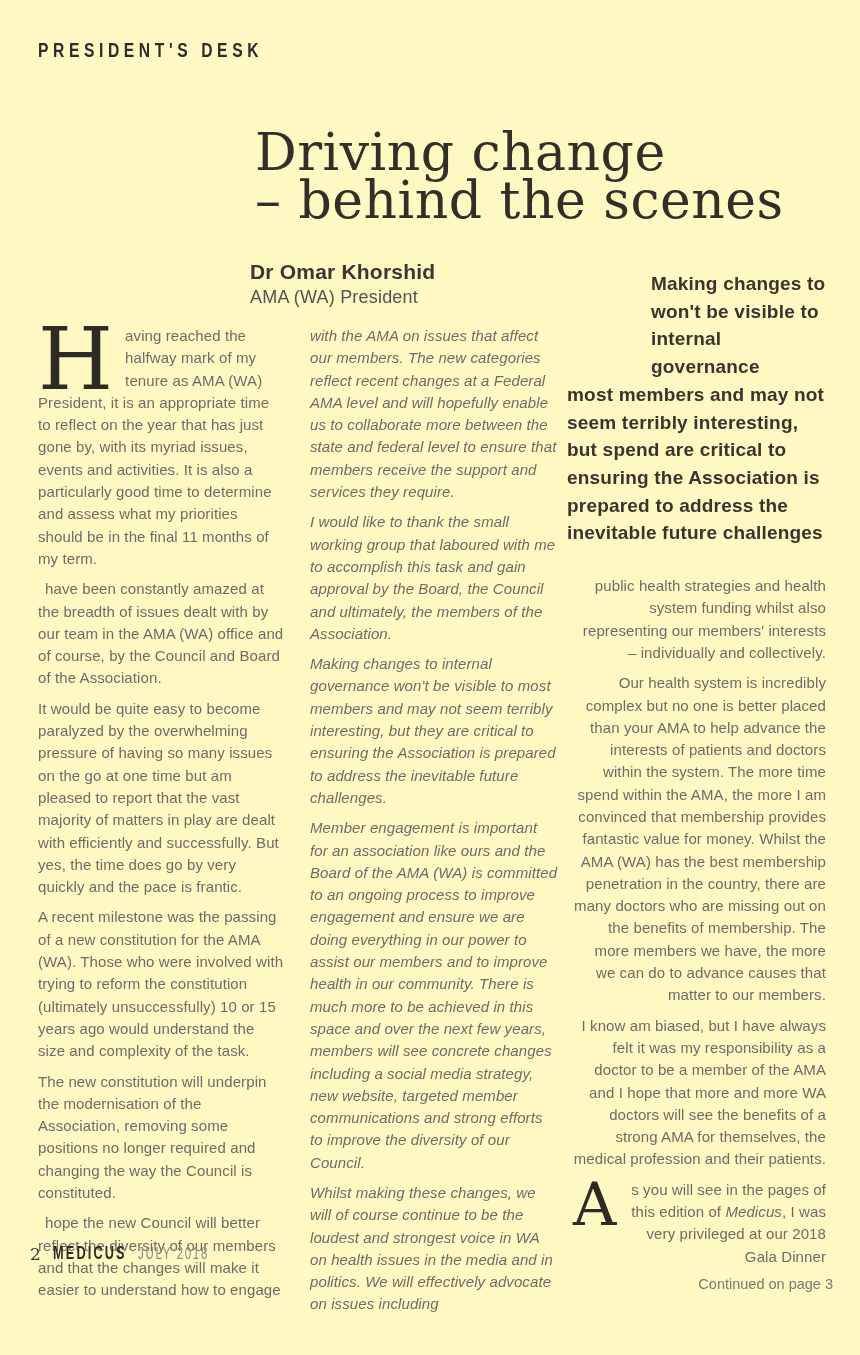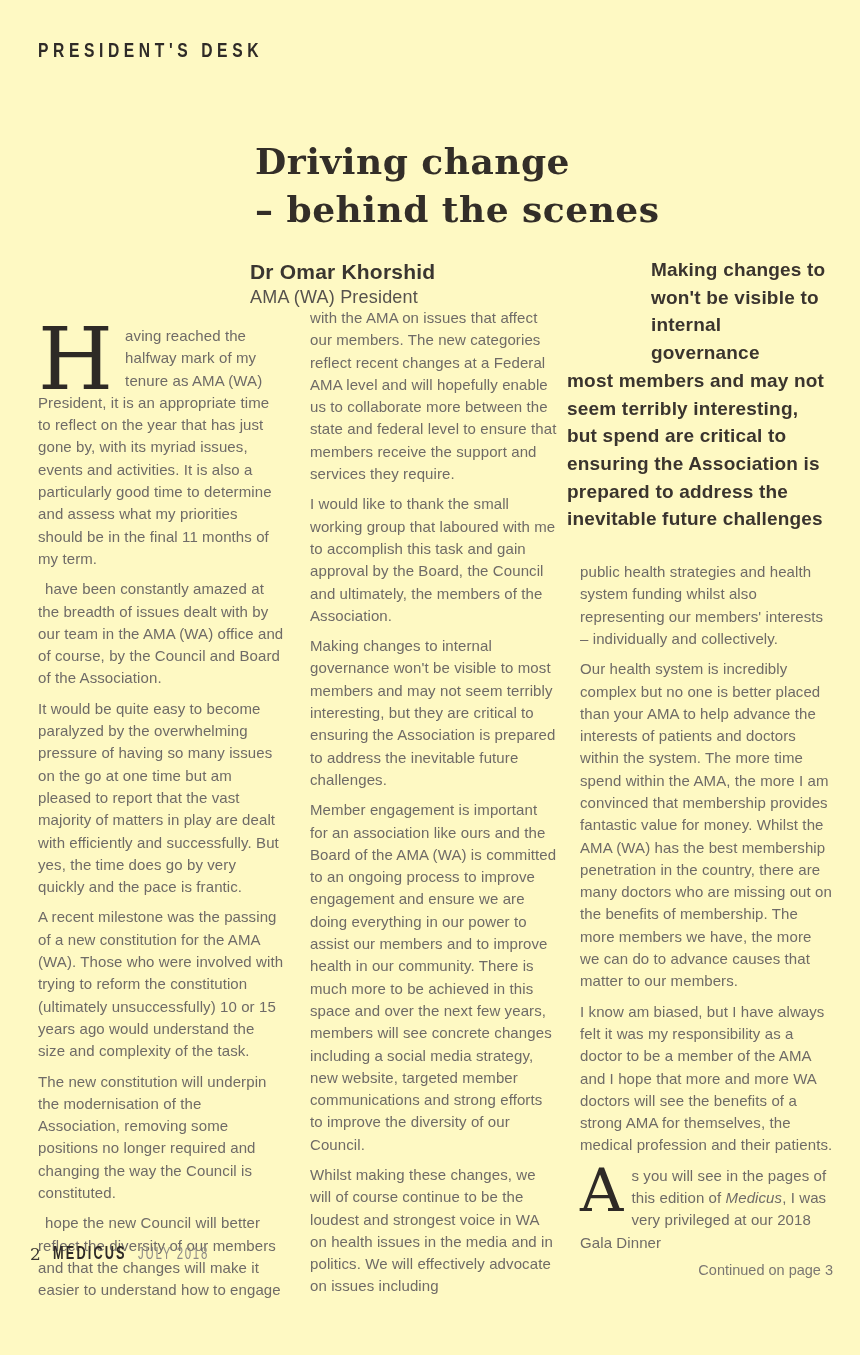--- a/index.html
+++ b/index.html
@@ -12,42 +12,42 @@
   }
   .kicker {
     position:absolute; left:38px; top:40px;
     font-family:"Liberation Sans", sans-serif;
     font-weight:700; font-size:17px; letter-spacing:5px;
     color:#2f2b27;
     transform:scale(0.92,1.15); transform-origin:left top;
     white-space:nowrap;
   }
   .title {
-    position:absolute; left:255px; top:137px;
+    position:absolute; left:255px; top:128px;
     font-family:"DejaVu Serif", serif;
-    font-weight:700; font-size:36px; line-height:48px;
+    font-weight:400; font-size:52px; line-height:48px;
     color:#332e28; letter-spacing:0.5px;
   }
   .byline { position:absolute; left:250px; top:260px; }
   .byline .name {
     font-weight:700; font-size:21px; color:#3a3631; letter-spacing:0.2px;
   }
   .byline .role {
     font-size:18px; color:#56524d; margin-top:3px; letter-spacing:0.2px;
   }
   .col { position:absolute; }
   .col1 { left:38px;  top:325px; width:246px; }
-  .col2 { left:310px; top:307px; width:248px; }
-  .col3 { left:567px; top:256px; width:268px; }
+  .col2 { left:310px; top:325px; width:248px;font-style:italic; }
+  .col3 { left:567px; top:270px; width:268px; }
   .col p {
     margin:0 0 8px 0;
     font-size:15px; line-height:22.3px;
     color:#6f6b67; letter-spacing:0.1px;
   }
-  .col3 p { margin-left:13px; width:253px; }
+  .col3 p { margin-left:6px; width:253px;text-align:right; }
   .dropcap {
     float:left;
     font-family:"DejaVu Serif", serif;
     color:#2e2a26;
     margin:3px 12px 0 0;
   }
   .dropcap.h { font-size:86px; line-height:62px; height:62px; }
   .dropcap.a { font-size:60px; line-height:42px; height:42px; margin:4px 8px 0 0; }
   .pullquote { margin-bottom:28px; }
   .pullquote .ql {

